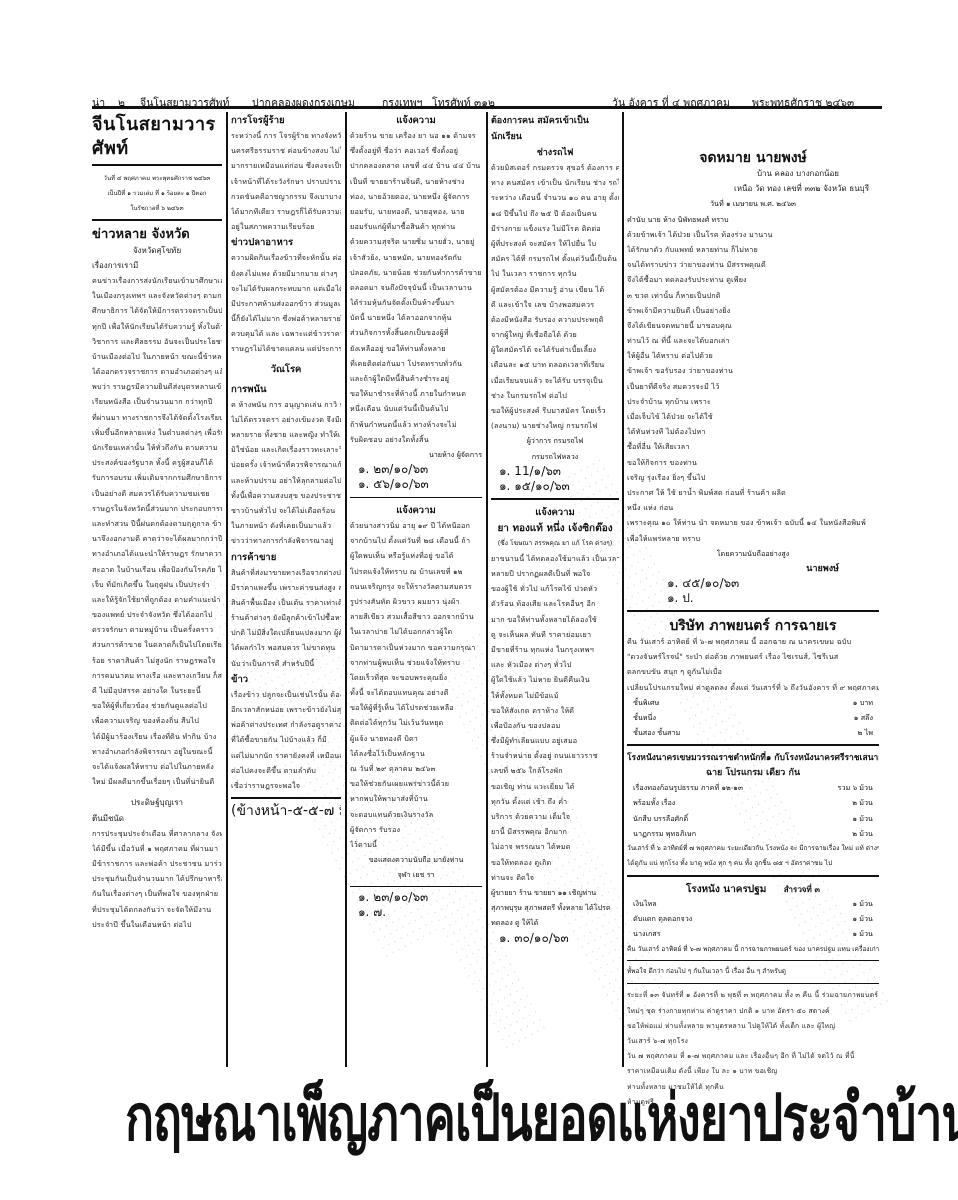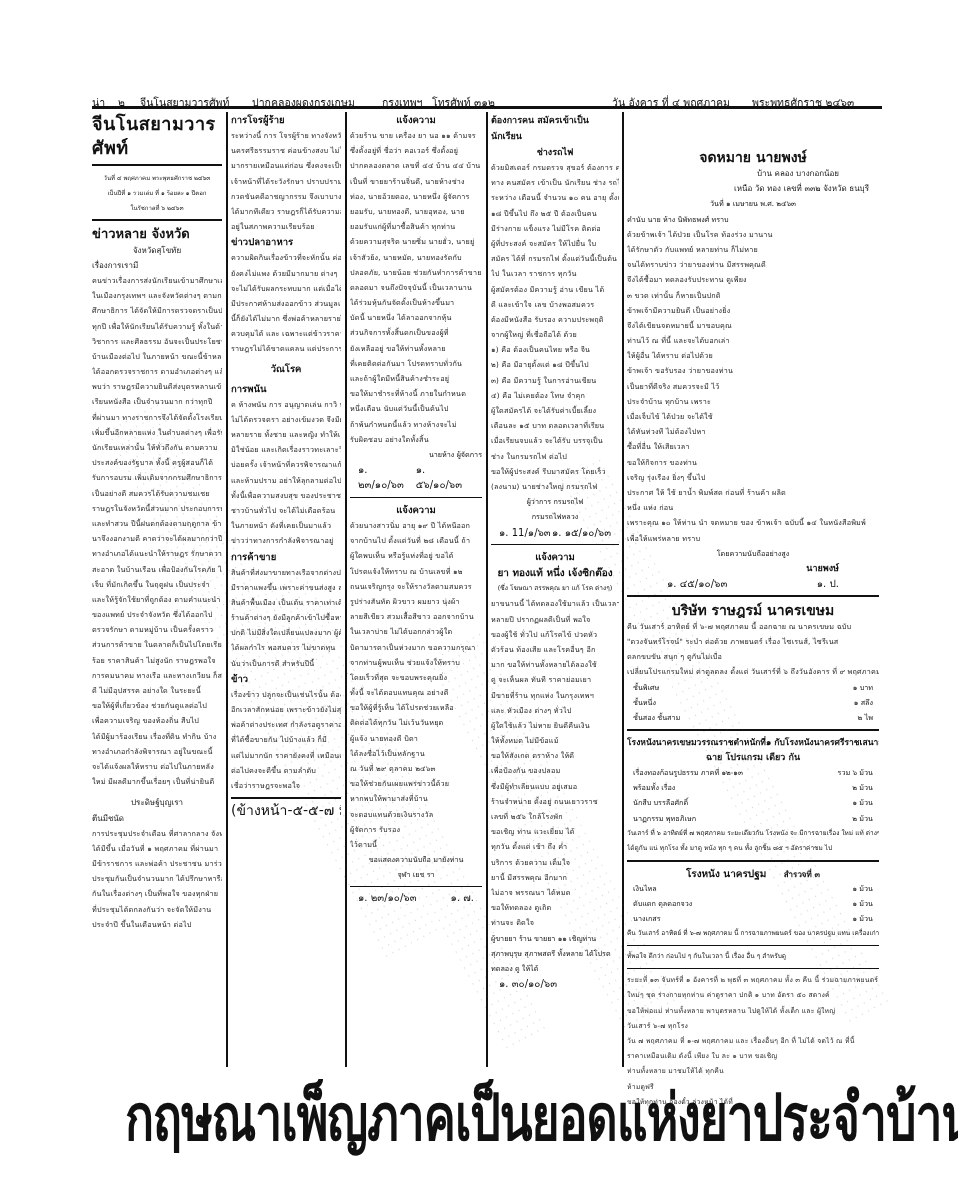--- a/index.html
+++ b/index.html
@@ -12,21 +12,21 @@
   .vrule { position:absolute; top:112px; width:2px; background:#111; }
   .txt { color:#222; text-align:justify; letter-spacing:0.2px; }
   .h-big { font-weight:bold; font-size:17px; line-height:24px; letter-spacing:0.5px; }
   .h-mid { font-weight:bold; font-size:12px; line-height:18px; text-align:center; }
   .h-sec { font-weight:bold; font-size:9.5px; line-height:16px; }
   .center { text-align:center; }
   .right { text-align:right; }
   .hr { height:1.5px; background:#111; margin:4px 0; }
   .hr-thin { height:1px; background:#111; margin:3px 0; }
   .line { height:15.2px; overflow:hidden; white-space:nowrap; }
-  .sig { display:flex; justify-content:space-between; font-size:10px; padding:0 8px; }
+  .sig { display:flex; justify-content:space-between; font-size:12px; padding:0 8px;flex-direction:column; }
   .noise { position:absolute; pointer-events:none; background-image: radial-gradient(#555 0.6px, transparent 0.8px); background-size:7px 9px; opacity:0.25; transform:rotate(-28deg); }
   .banner { position:absolute; left:125px; top:1082px; width:720px; height:70px; font-size:48px; line-height:70px; font-weight:bold; letter-spacing:-1px; transform:scaleY(1.35); transform-origin:center; text-align:center; white-space:nowrap; font-family:"DejaVu Sans", sans-serif; }
   .table-row { display:flex; justify-content:space-between; padding:0 6px; }
 </style>
 </head>
 <body>
 
 <div class="page">
 
   <div class="masthead">
@@ -239,26 +239,20 @@
         <div class="line">๑๘ ปีขึ้นไป ถึง ๒๕ ปี ต้องเป็นคน</div>
         <div class="line">มีร่างกาย แข็งแรง ไม่มีโรค ติดต่อ</div>
         <div class="line">ผู้ที่ประสงค์ จะสมัคร ให้ไปยื่น ใบ</div>
         <div class="line">สมัคร ได้ที่ กรมรถไฟ ตั้งแต่วันนี้เป็นต้น</div>
         <div class="line">ไป ในเวลา ราชการ ทุกวัน</div>
         <div class="line">ผู้สมัครต้อง มีความรู้ อ่าน เขียน ได้</div>
         <div class="line">ดี และเข้าใจ เลข บ้างพอสมควร</div>
         <div class="line">ต้องมีหนังสือ รับรอง ความประพฤติ</div>
         <div class="line">จากผู้ใหญ่ ที่เชื่อถือได้ ด้วย</div>
       </div>
-    <div id="c4cond" class="txt">
-        <div class="line">๑) คือ ต้องเป็นคนไทย หรือ จีน</div>
-        <div class="line">๒) คือ มีอายุตั้งแต่ ๑๘ ปีขึ้นไป</div>
-        <div class="line">๓) คือ มีความรู้ ในการอ่านเขียน</div>
-        <div class="line">๔) คือ ไม่เคยต้อง โทษ จำคุก</div>
-      </div>
     <div id="c4l2" class="txt">
         <div class="line">ผู้ใดสมัครได้ จะได้รับค่าเบี้ยเลี้ยง</div>
         <div class="line">เดือนละ ๑๕ บาท ตลอดเวลาที่เรียน</div>
         <div class="line">เมื่อเรียนจบแล้ว จะได้รับ บรรจุเป็น</div>
         <div class="line">ช่าง ในกรมรถไฟ ต่อไป</div>
         <div class="line">ขอให้ผู้ประสงค์ รีบมาสมัคร โดยเร็ว</div>
         <div class="line">(ลงนาม) นายช่างใหญ่ กรมรถไฟ</div>
       </div>
     <div class="line center">ผู้ว่าการ กรมรถไฟ</div>
     <div class="line center">กรมรถไฟหลวง</div>
@@ -332,21 +326,21 @@
         <div class="line">เพื่อให้แพร่หลาย ทราบ</div>
       </div>
     <div class="line center">โดยความนับถืออย่างสูง</div>
     <div class="line right" style="font-size:9px;font-weight:bold;padding-right:40px;">นายพงษ์</div>
     <div class="sig" style="padding:0 40px;">
       <span>๑. ๔๕/๑๐/๖๓</span>
       <span>๑. ป.</span>
     </div>
     <div class="hr"></div>
 
-    <div class="h-mid" style="font-size:14px;">บริษัท ราษฎรม์ นาครเขษม</div>
+    <div class="h-mid" style="font-size:14px;">บริษัท ภาพยนตร์ การฉายเร</div>
     <div id="c5cinema" class="txt">
         <div class="line">คืน วันเสาร์ อาทิตย์ ที่ ๖-๗ พฤศภาคม นี้ ออกฉาย ณ นาครเขษม ฉบับ</div>
         <div class="line">"ดวงจันทร์โรจน์" ระบำ ต่อด้วย ภาพยนตร์ เรื่อง ไซเรนส์, ไซรีเนส</div>
         <div class="line">ตลกขบขัน สนุก ๆ ดูกันไม่เบื่อ</div>
         <div class="line">เปลี่ยนโปรแกรมใหม่ ค่าดูลดลง ตั้งแต่ วันเสาร์ที่ ๖ ถึงวันอังคาร ที่ ๙ พฤศภาคม</div>
       </div>
     <div id="c5prices">
         <div class="table-row line">
           <span>ชั้นพิเศษ</span>
           <span>๑ บาท</span>

